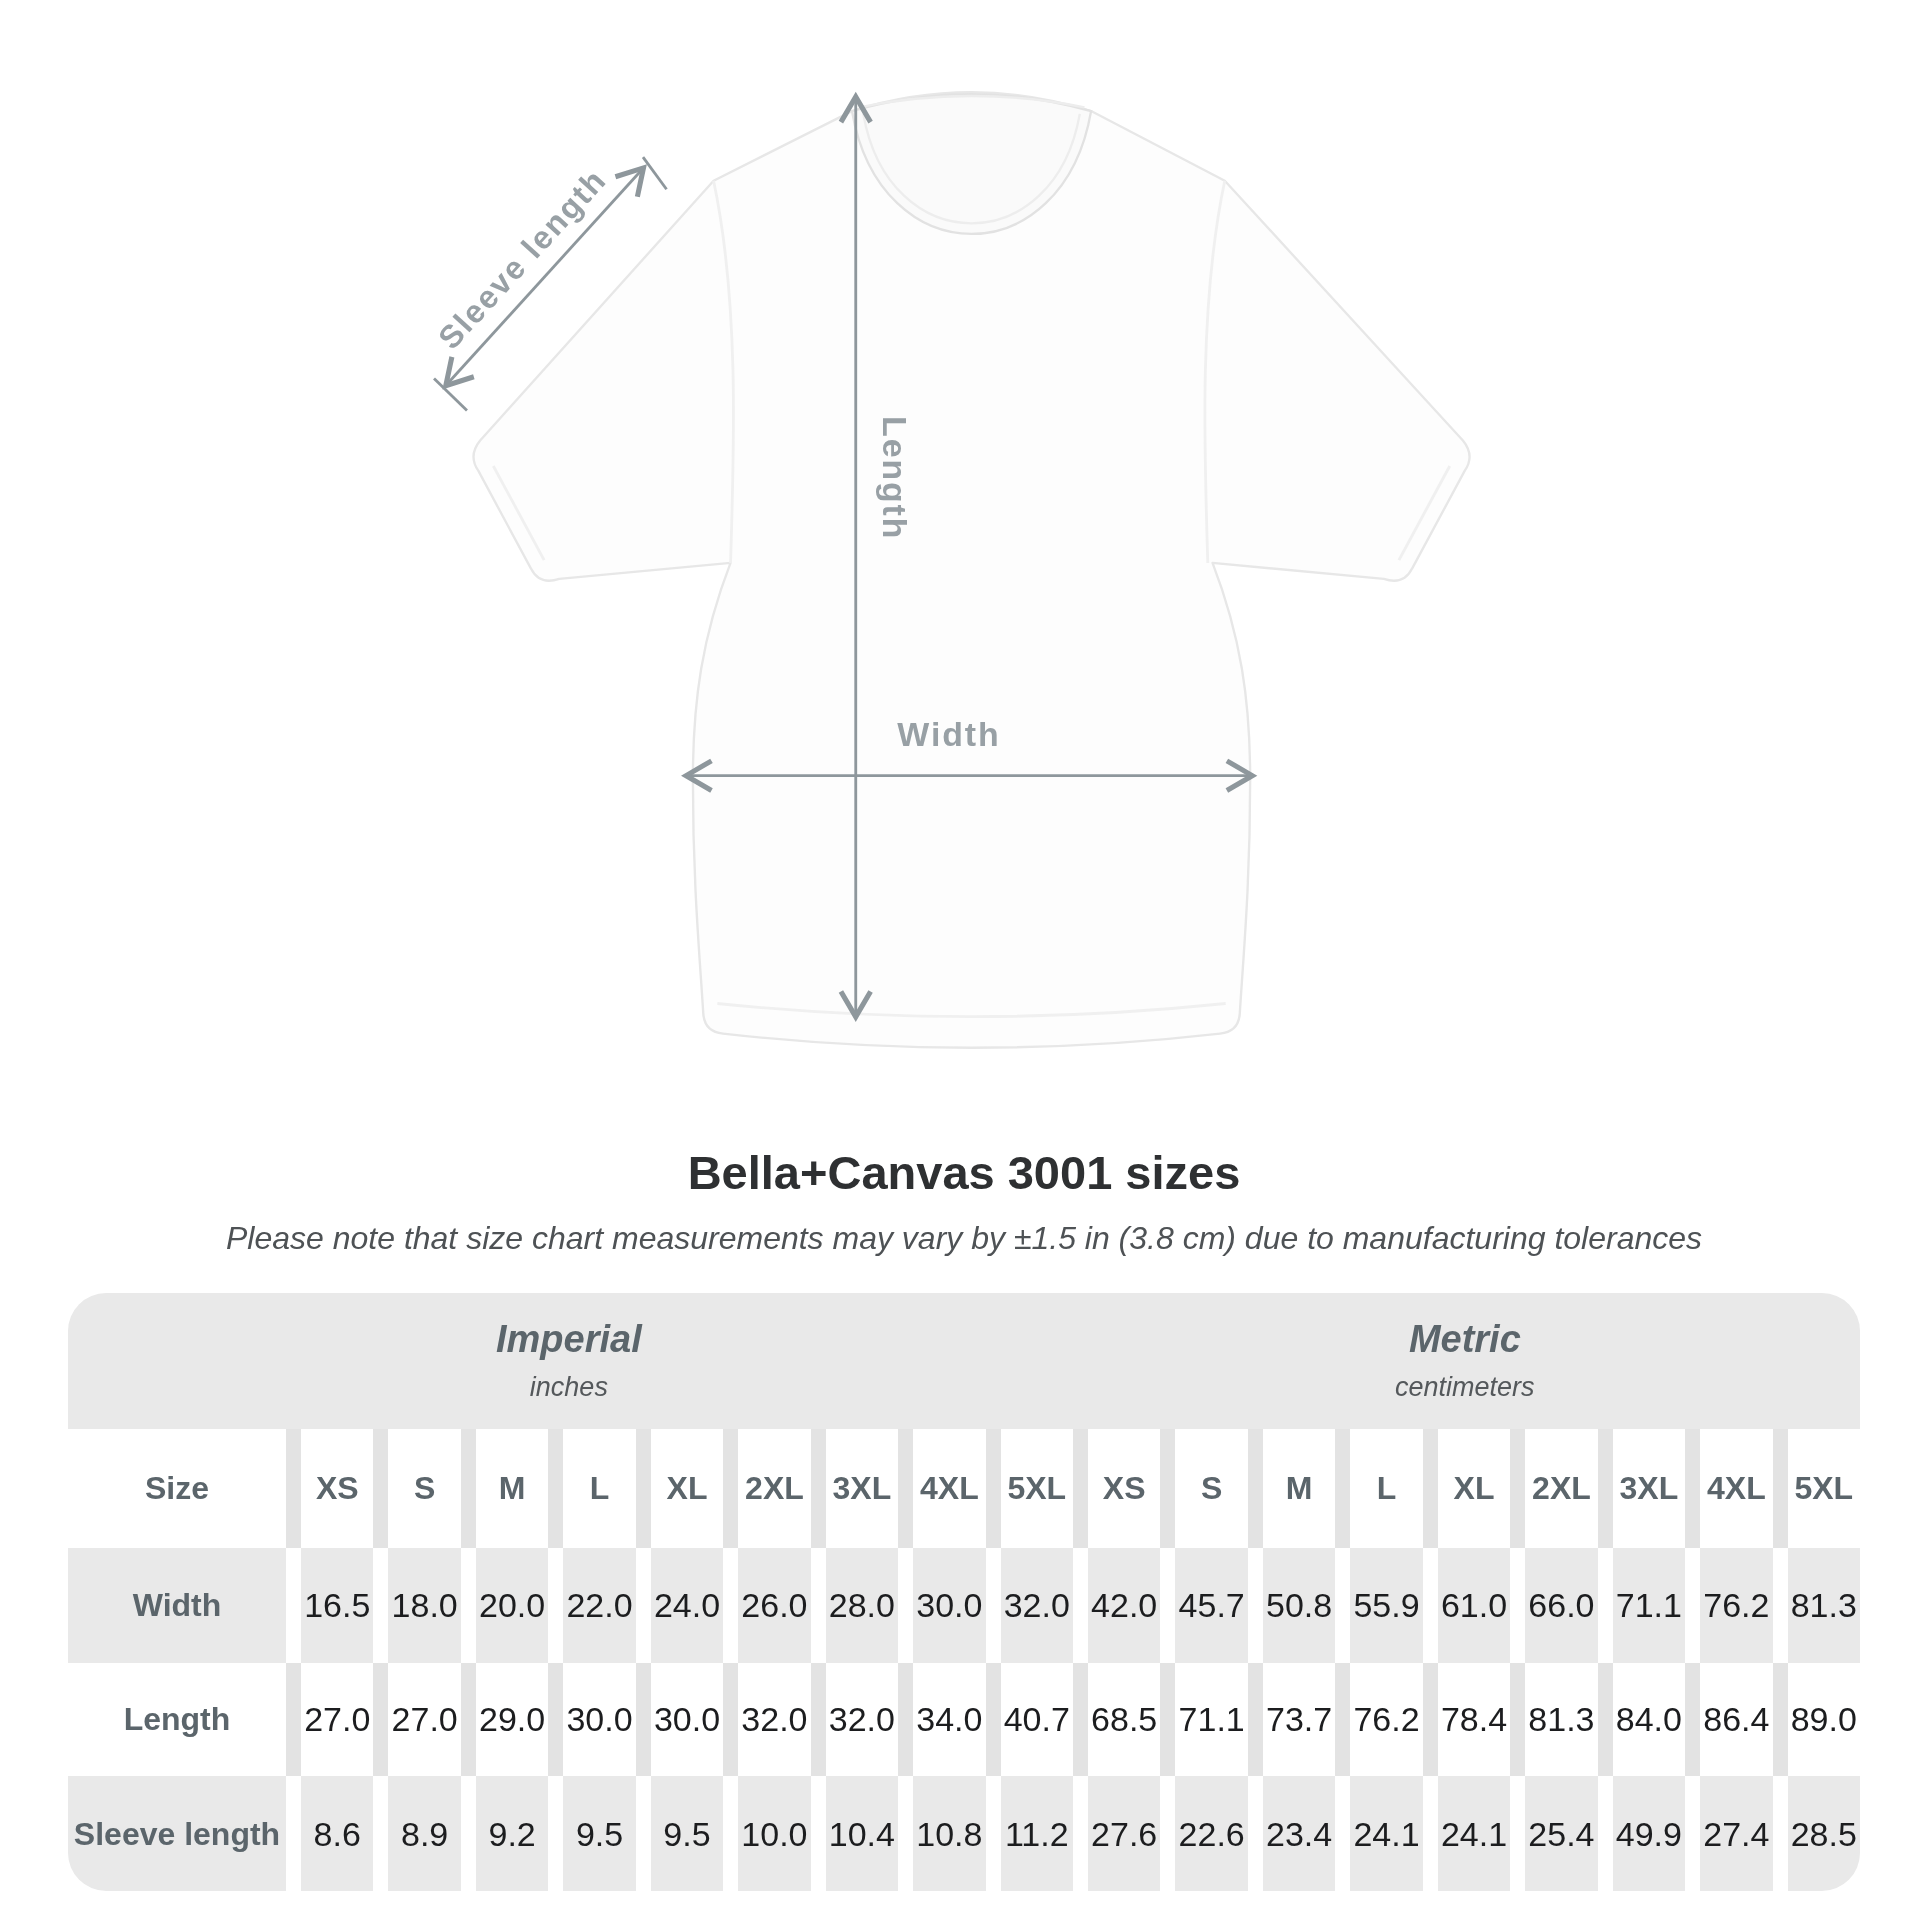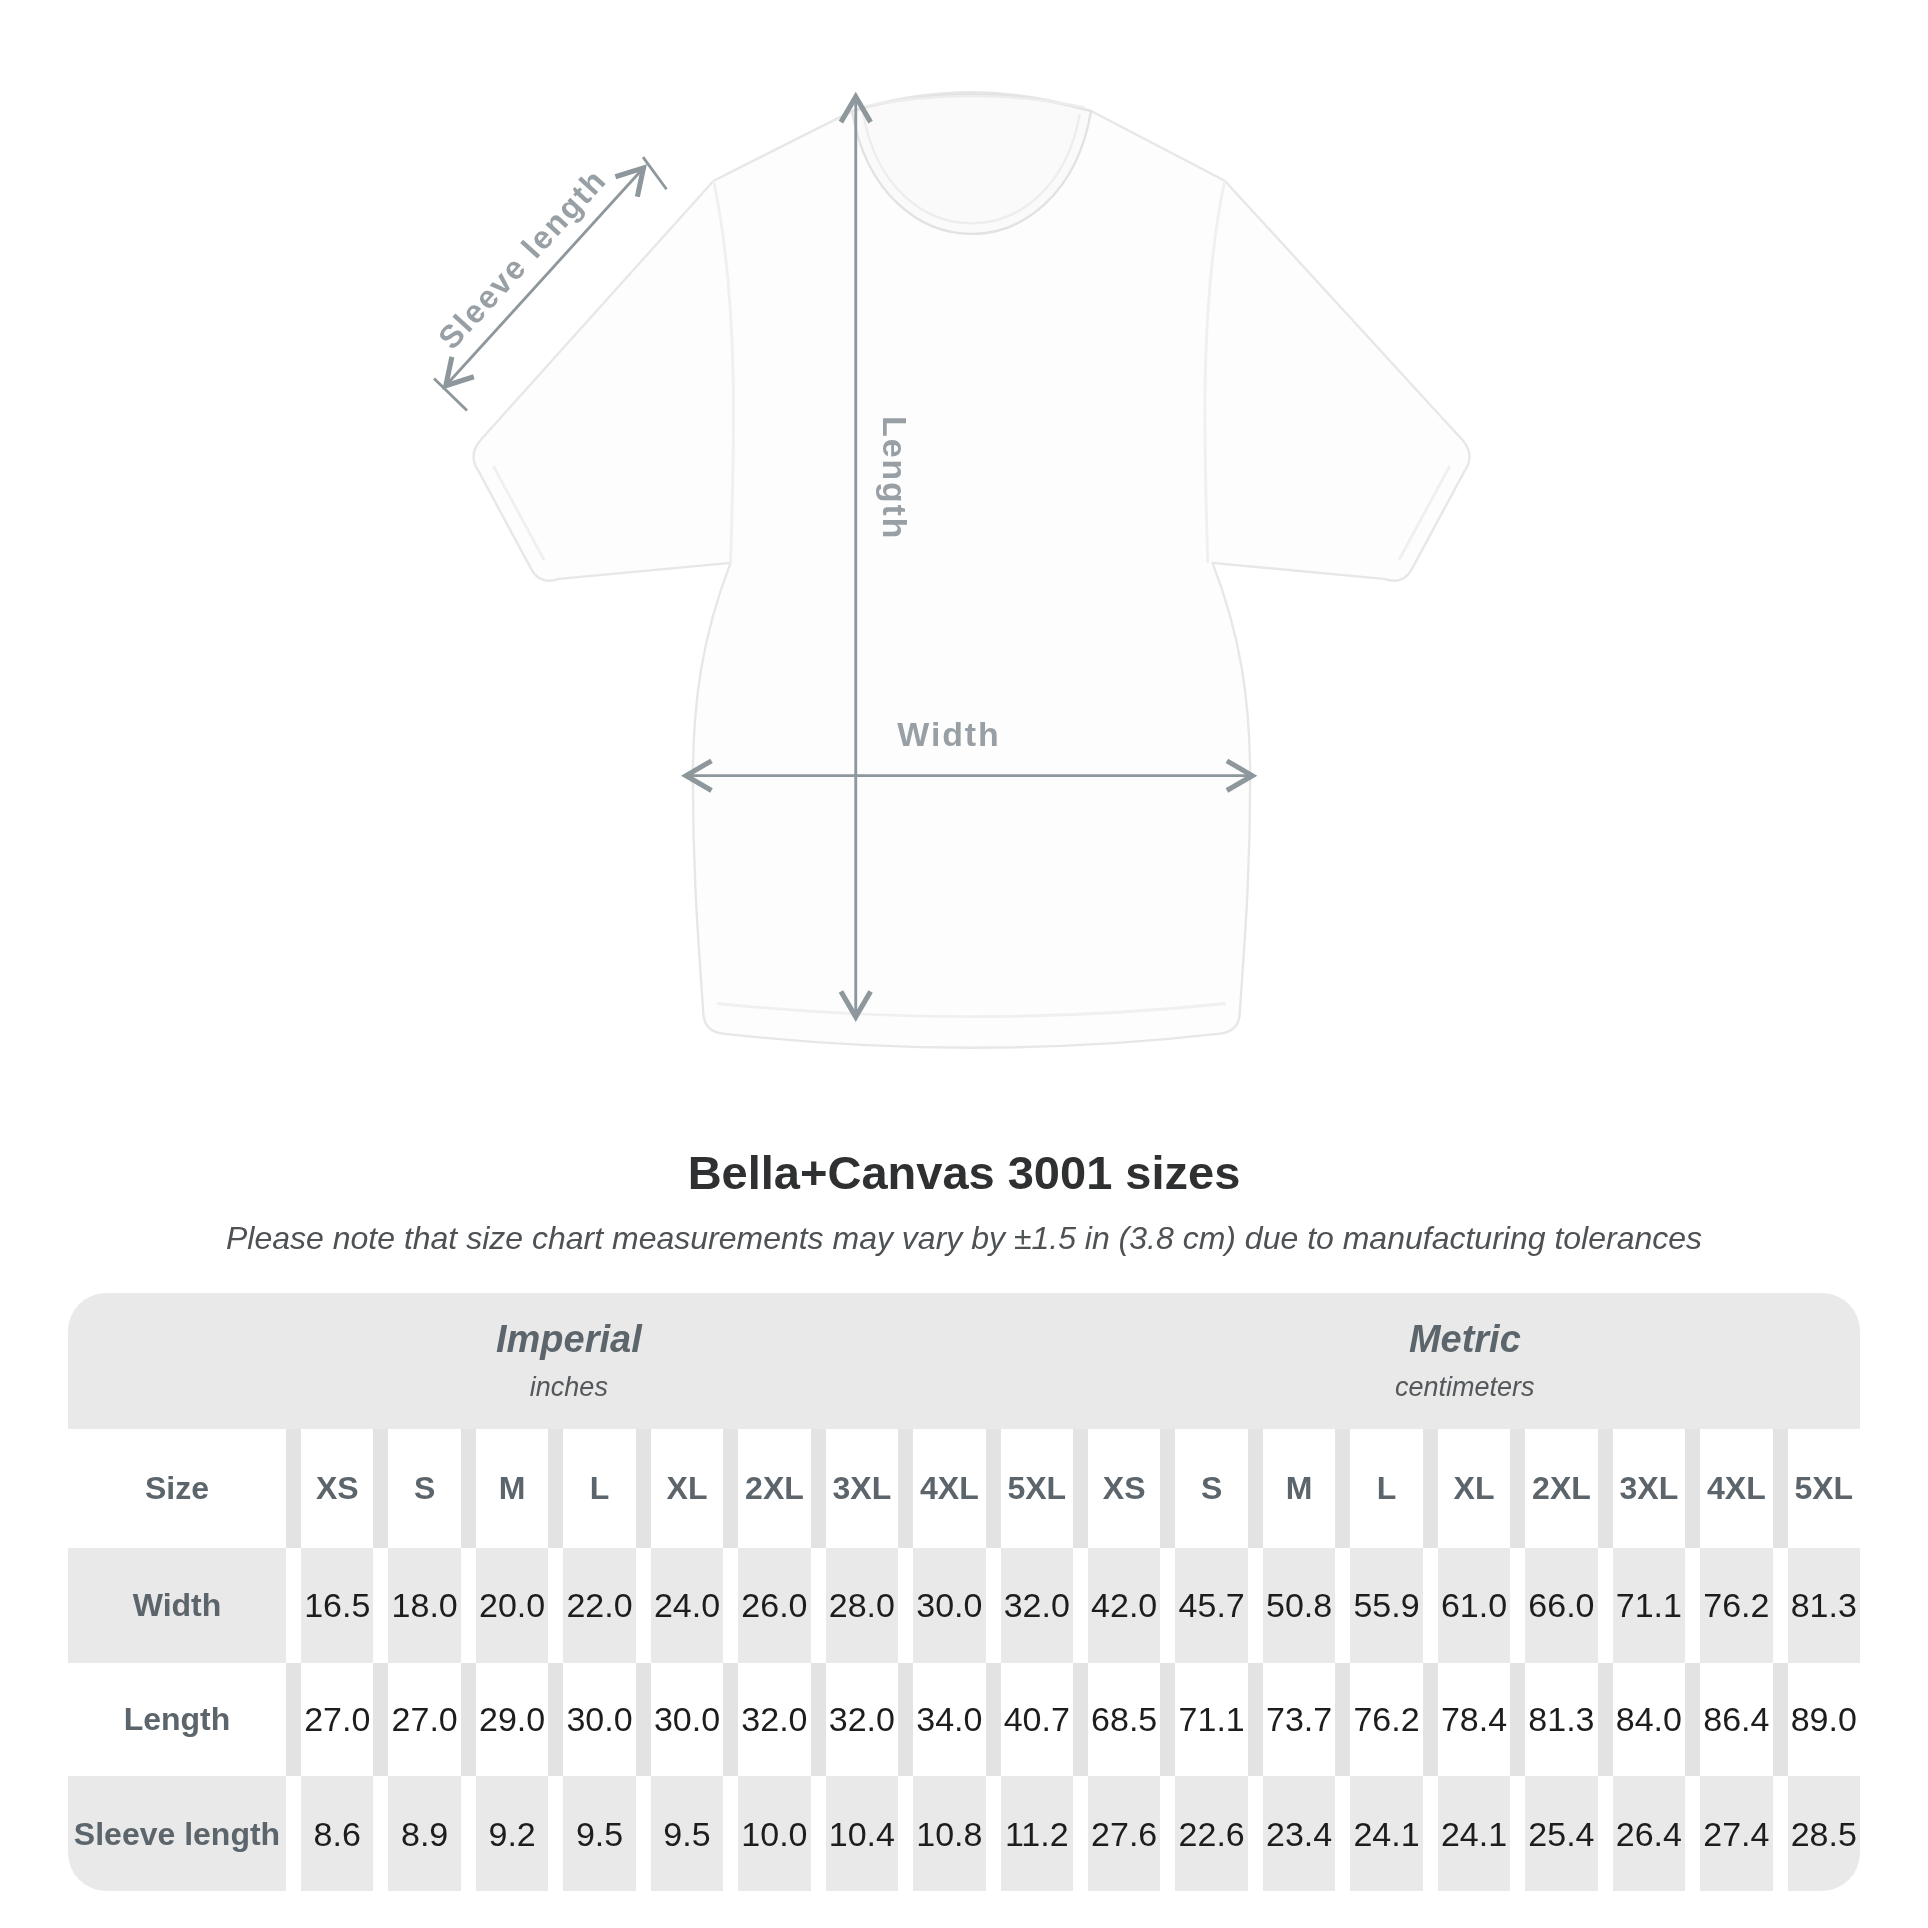--- a/index.html
+++ b/index.html
@@ -209,20 +209,20 @@
         <div class="cell val grow">10.0</div>
         <div class="cell val grow">10.4</div>
         <div class="cell val grow">10.8</div>
         <div class="cell val grow">11.2</div>
         <div class="cell val grow">27.6</div>
         <div class="cell val grow">22.6</div>
         <div class="cell val grow">23.4</div>
         <div class="cell val grow">24.1</div>
         <div class="cell val grow">24.1</div>
         <div class="cell val grow">25.4</div>
-        <div class="cell val grow">26.4</div>
+        <div class="cell val grow">49.9</div>
         <div class="cell val grow">27.4</div>
         <div class="cell val grow">28.5</div>
       </div>
   </div>
 
 </div>
 
 
 </body></html>

